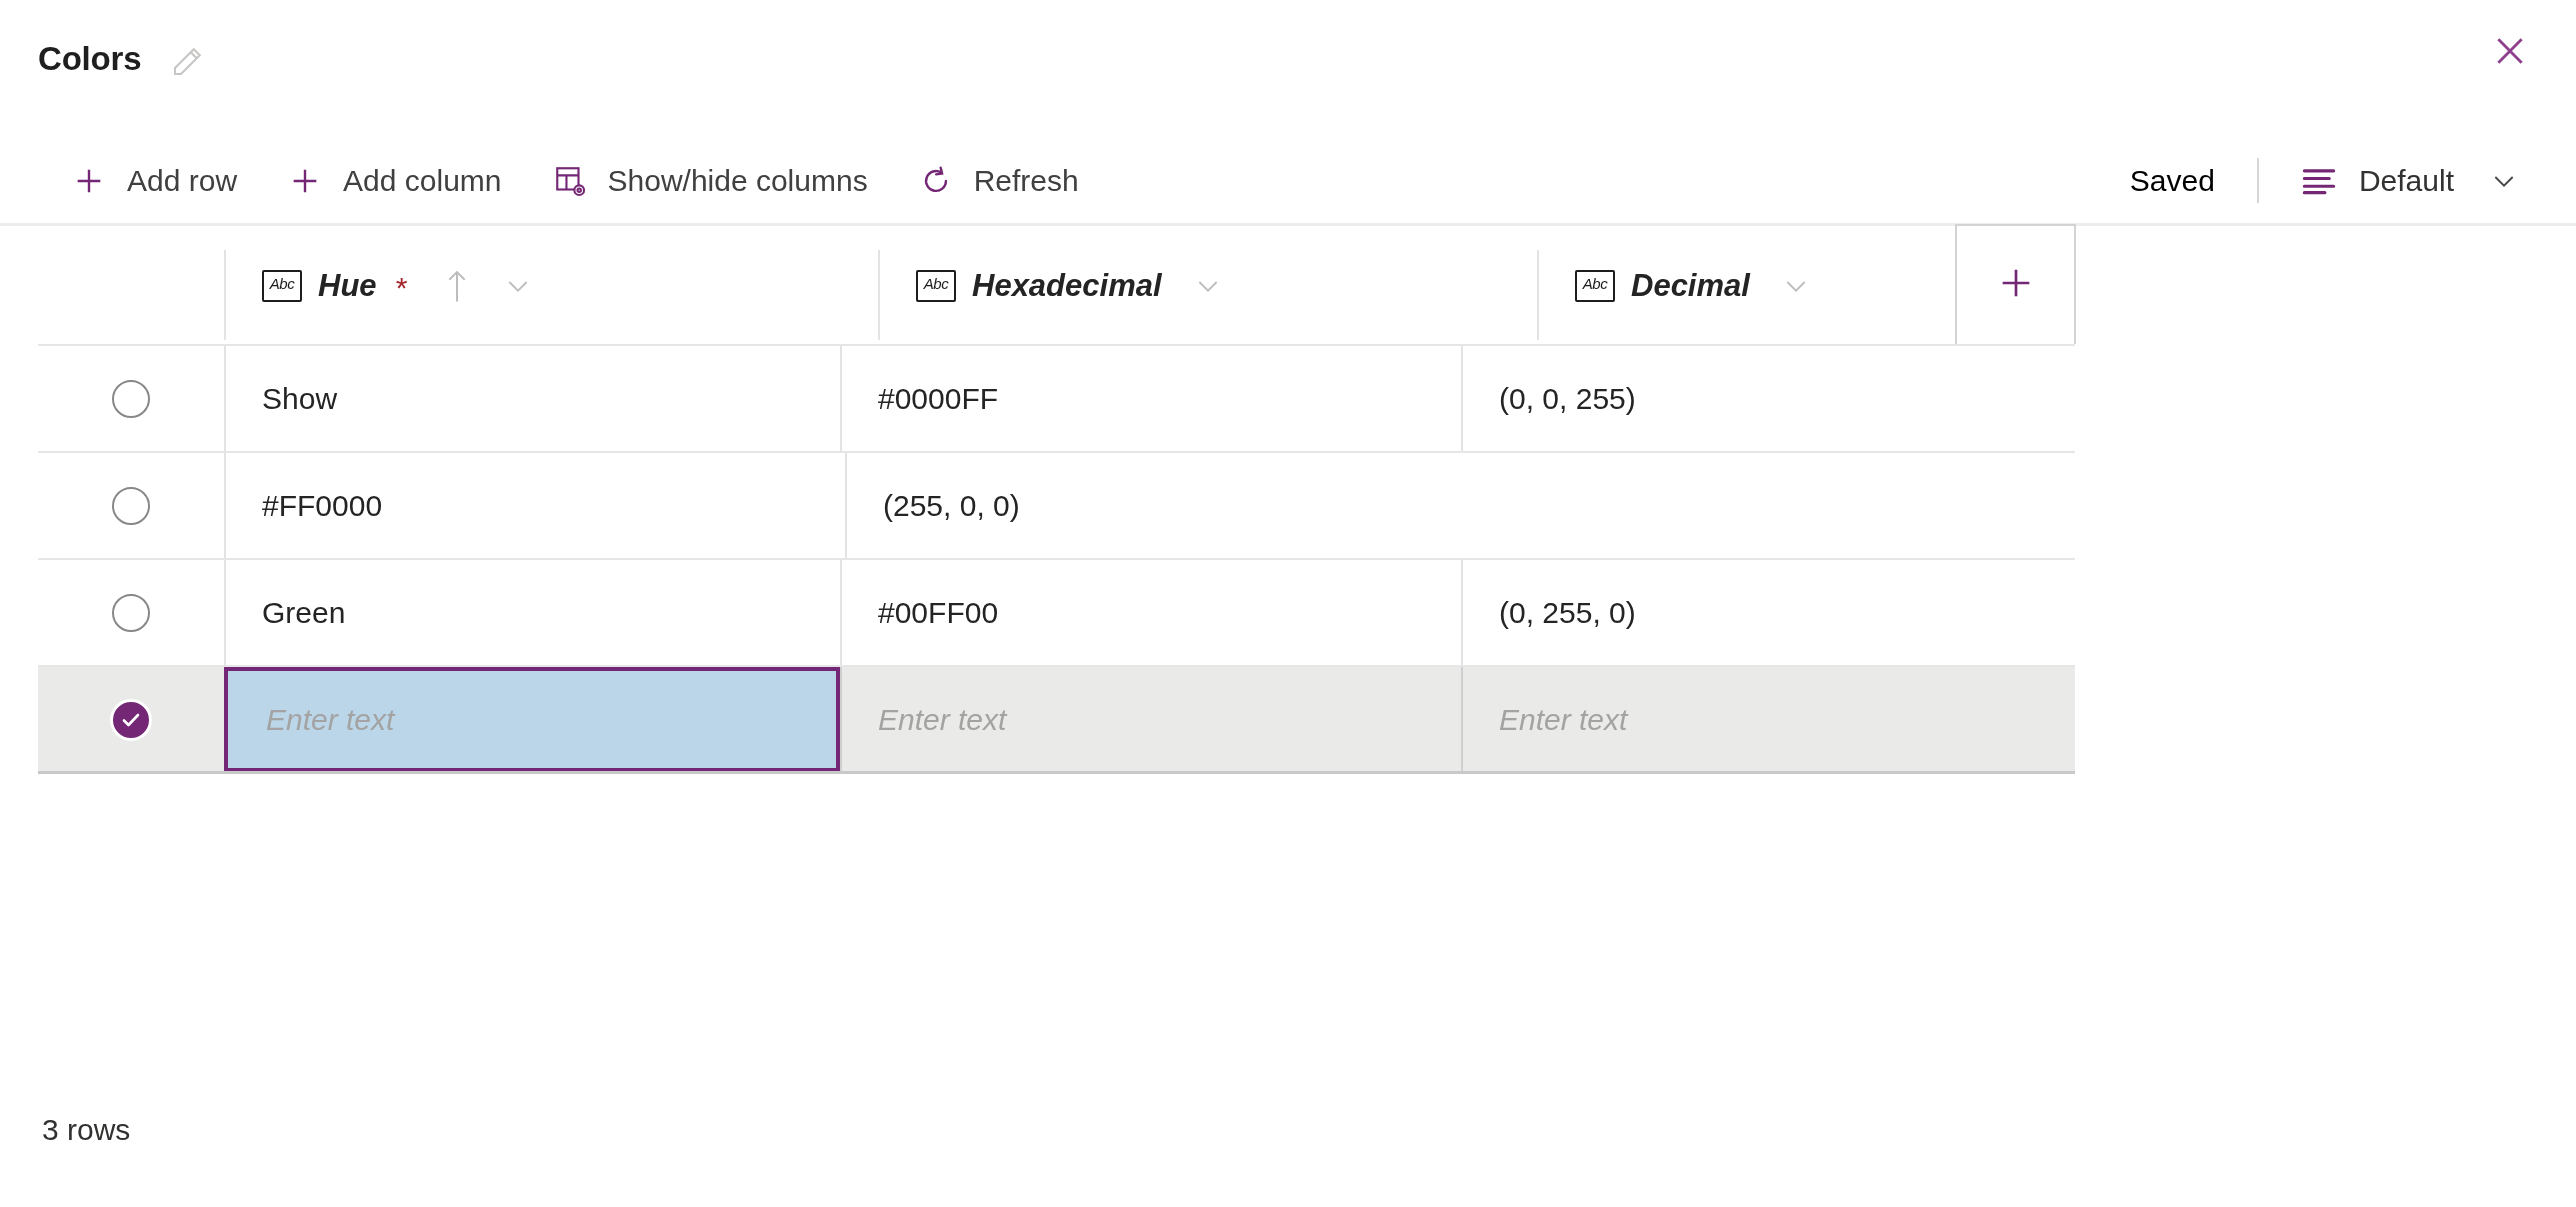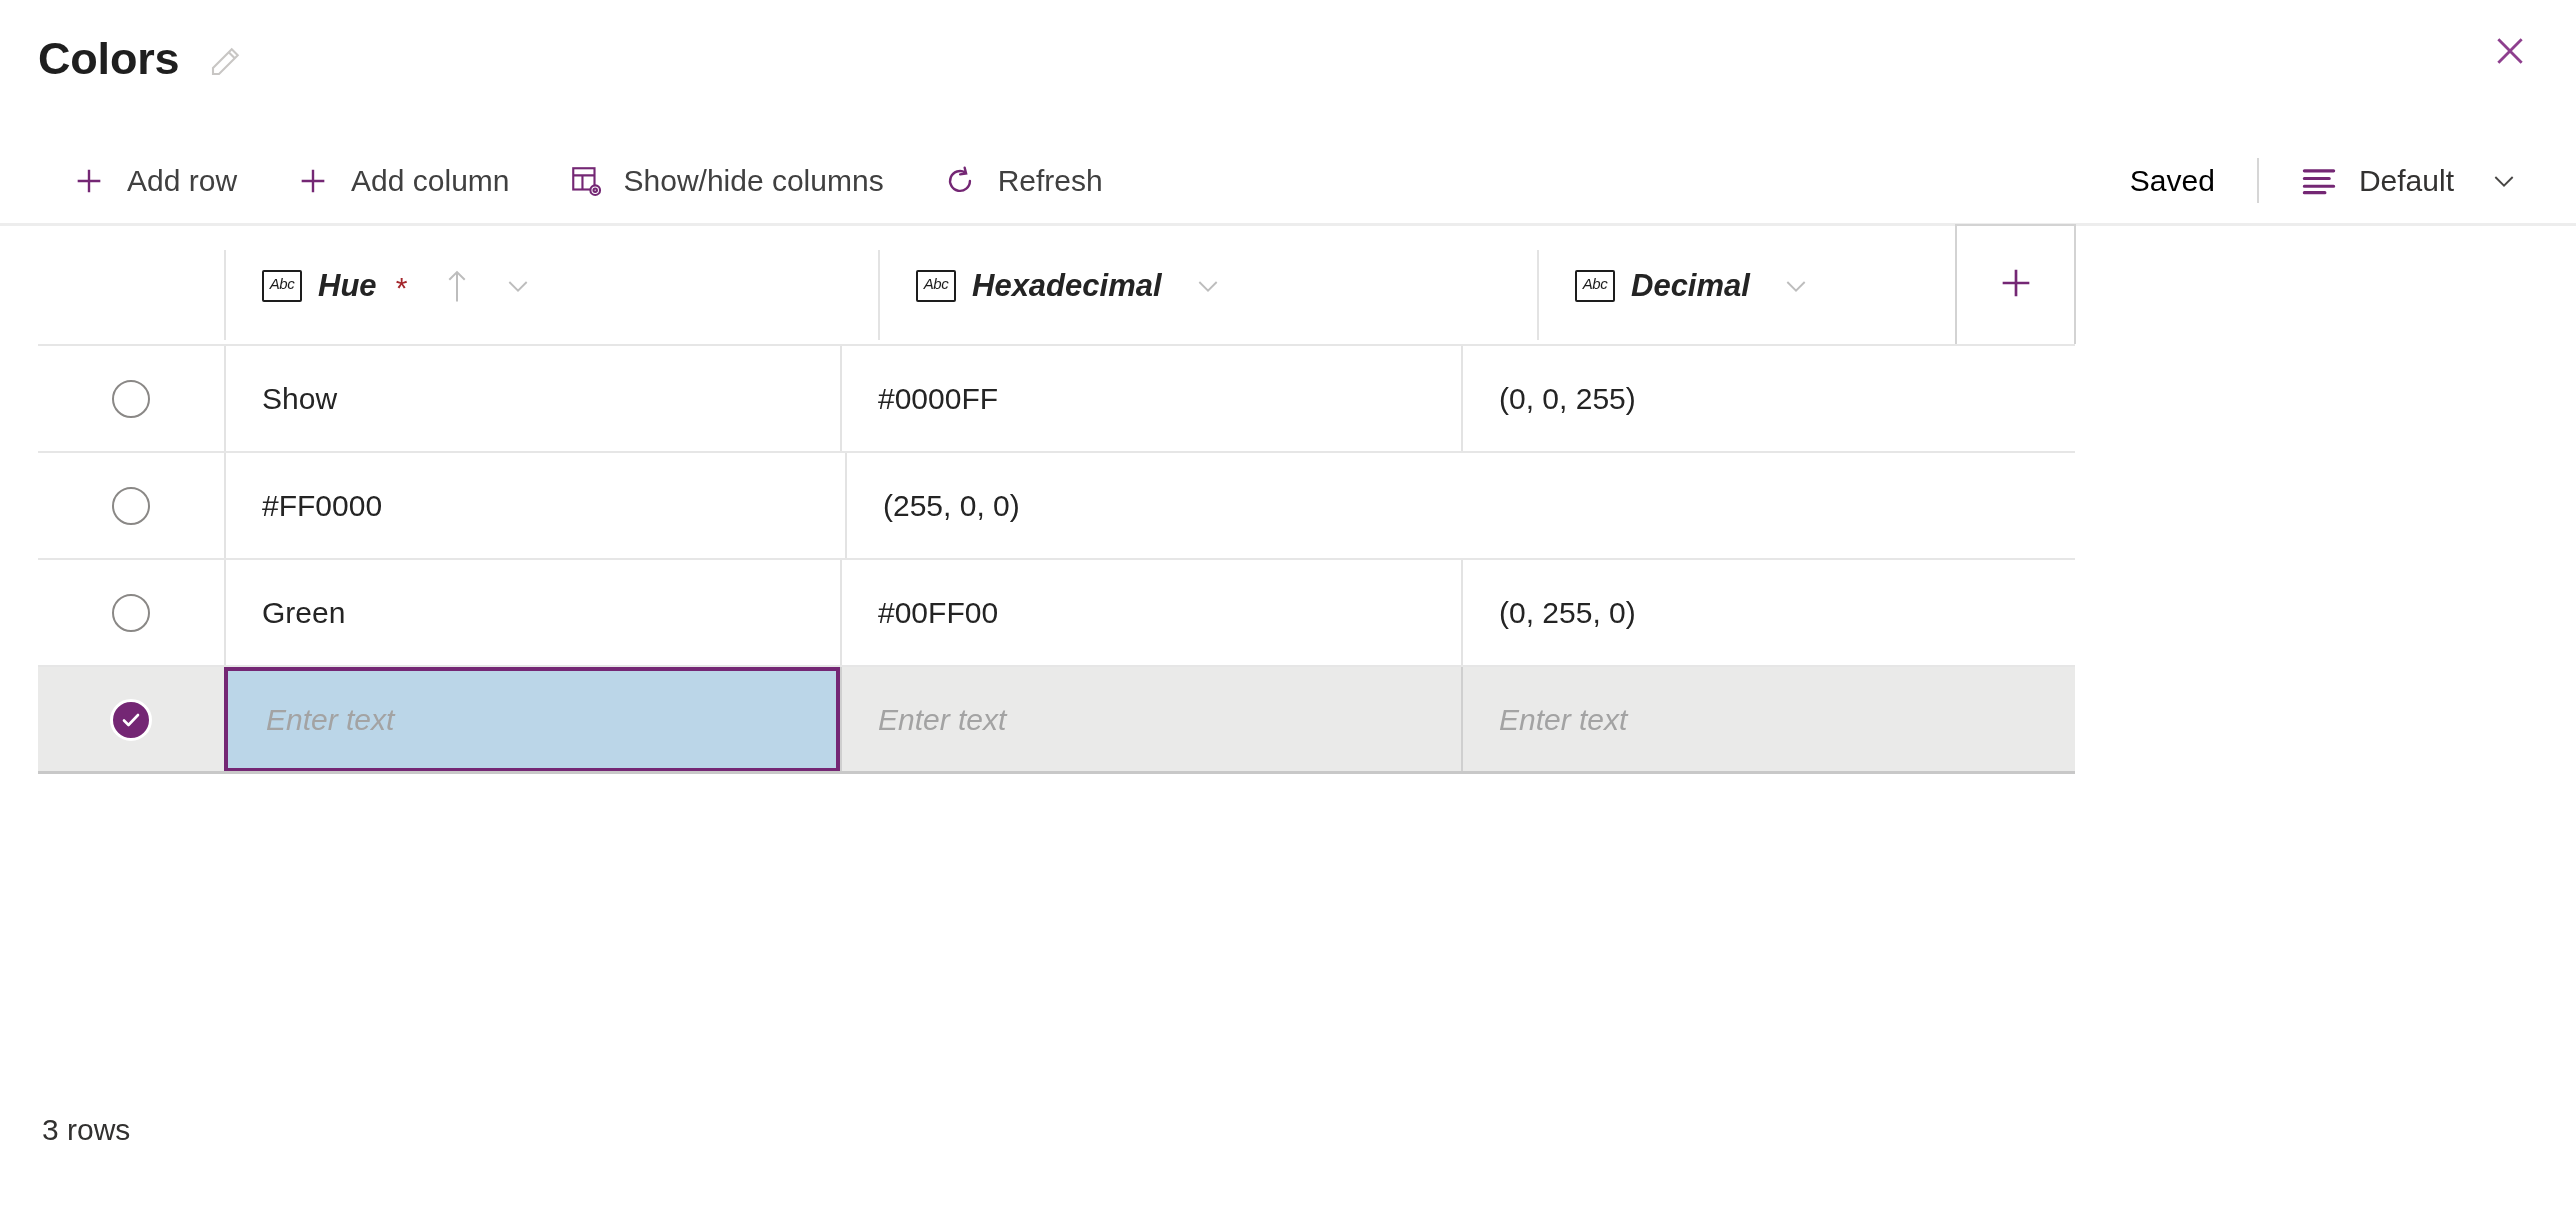--- a/index.html
+++ b/index.html
@@ -25,21 +25,21 @@
   }
   .title-wrap {
     position: absolute;
     left: 38px;
     top: 32px;
     display: flex;
     align-items: center;
     gap: 26px;
   }
   .page-title {
-    font-size: 45px;
+    font-size: 33px;
     font-weight: 600;
     color: #1f1f1f;
     letter-spacing: -0.2px;
     line-height: 53px;
   }
   .edit-icon {
     width: 40px;
     height: 40px;
     display: inline-flex;
     align-items: center;
@@ -64,21 +64,21 @@
     top: 138px; left: 0;
     width: 2576px;
     height: 85px;
     display: flex;
     align-items: center;
   }
   .tb-left {
     display: flex;
     align-items: center;
     padding-left: 53px;
-    gap: 18px;
+    gap: 10px;
   }
   .tb-right {
     position: absolute;
     right: 42px;
     top: 0;
     height: 85px;
     display: flex;
     align-items: center;
     gap: 0;
   }

